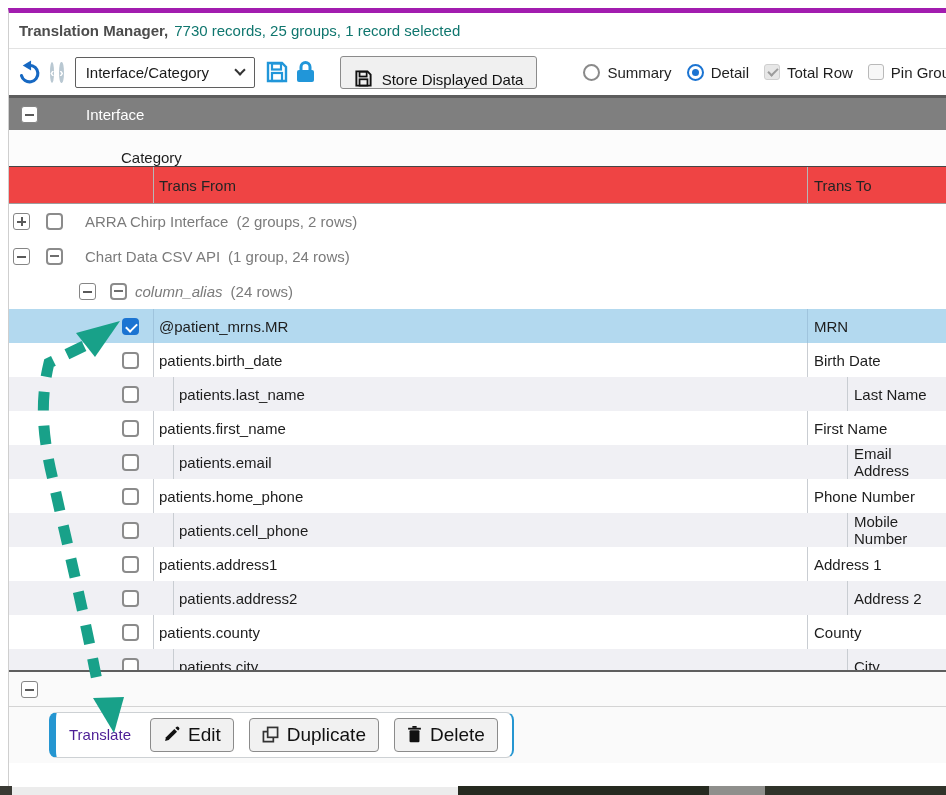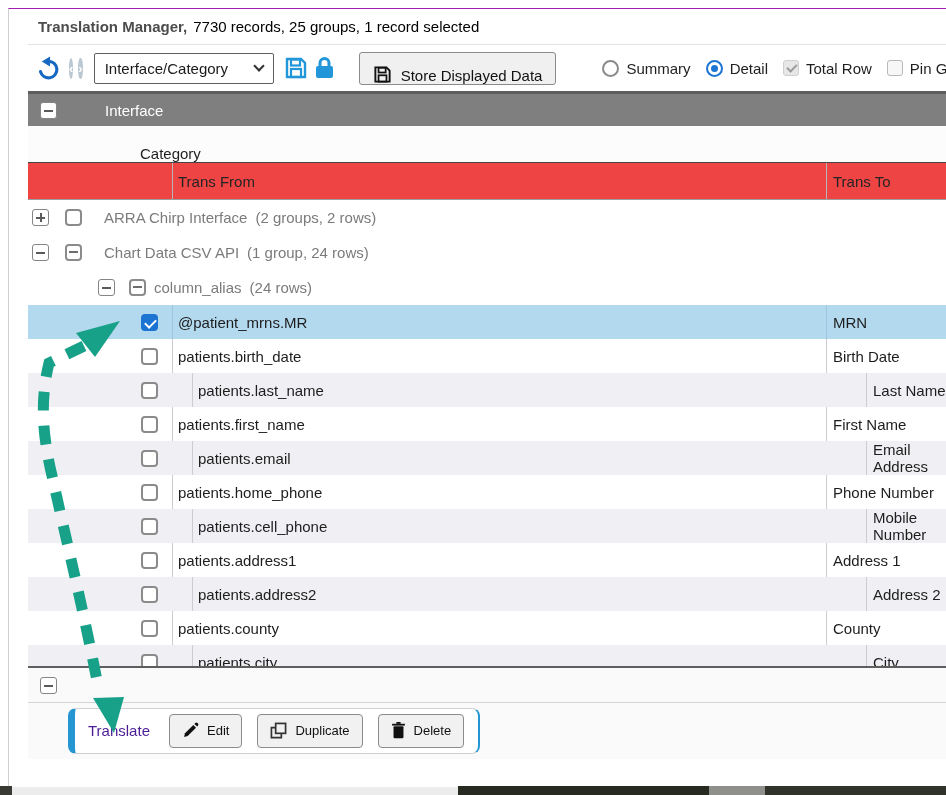--- a/index.html
+++ b/index.html
@@ -4,30 +4,30 @@
 <style>
   * { box-sizing: border-box; margin: 0; padding: 0; }
   html,body { width:946px; height:795px; }
   body {
     font-family: "Liberation Sans", "DejaVu Sans", sans-serif;
     background:#ffffff; position:relative; overflow:hidden;
     color:#222; font-size:15px;
   }
   .app {
     position:absolute; left:8px; top:8px; width:938px; height:778px;
-    border-left:1px solid #cfcfcf; border-top:1px solid #a21caf;
-    background:#fff; overflow:hidden;padding-left:19px;
+    border-left:1px solid #cfcfcf; border-top:5px solid #a21caf;
+    background:#fff; overflow:hidden;
   }
   
   .titlebar {
     height:36px; display:flex; align-items:center; padding-left:10px;
     border-bottom:1px solid #e3e3e3; white-space:nowrap;
   }
   .titlebar .app-title { font-weight:bold; color:#4c4c4c; }
-  .titlebar .summary { color:#000000; margin-left:6px; }
+  .titlebar .summary { color:#0f766e; margin-left:6px; }
   
   .toolbar {
     height:46px; display:flex; align-items:center; padding-left:8px;
     position:relative; white-space:nowrap;
   }
   .tbtn { background:none; border:none; display:flex; align-items:center; cursor:pointer; }
   .undo { margin-right:8px; }
   .navcircle {
     width:21px; height:21px; border-radius:50%; background:#b9c8d2;
     color:#fff; display:flex; align-items:center; justify-content:center;
@@ -108,21 +108,21 @@
   .cb.on { background:#1b74d2; border-color:#1b74d2; }
   .cb.on::after {
     content:''; position:absolute; left:2px; top:3px; width:9px; height:5px;
     border-left:2px solid #fff; border-bottom:2px solid #fff; transform:rotate(-45deg);
   }
   .g0 .expander { margin-left:4px; }
   .g0 .cb { margin-left:16px; }
   .g0 .glabel { margin-left:22px; }
   .g1 .expander { margin-left:70px; }
   .g1 .cb { margin-left:14px; }
-  .g1 .glabel { margin-left:8px; }
+  .g1 .glabel { margin-left:8px;font-style:italic; }
   .gmeta { margin-left:8px; }
   .lrow { height:34px; display:flex; align-items:stretch; background:#fff; color:#1d1d1d; }
   .lrow.alt { background:#f0f0f4;gap:20px; }
   .lrow.sel { background:#b3d9ef; }
   .lrow .c1 { width:144px; display:flex; align-items:center; justify-content:flex-end; padding-right:14px; }
   .lrow .c2 { width:654px; border-left:1px solid #c9cdd2; display:flex; align-items:center; padding-left:5px; }
   .lrow .c3 { flex:1; border-left:1px solid #c9cdd2; display:flex; align-items:center; padding-left:6px; }
   .lrow.sel .c2, .lrow.sel .c3 { border-left-color:#9fc4dd; }
   
   .bottom-panel { height:93px; border-top:2px solid #5e5e5e; background:#fafafa; }
@@ -131,21 +131,21 @@
   .bp-toolbar { height:55px; display:flex; align-items:center; }
   .translate-group {
     margin-left:40px; height:46px; display:flex; align-items:center; gap:15px;
     background:#fff; border:1px solid #cdd1d4; border-left:7px solid #2596d1;
     border-right:2px solid #2596d1; border-radius:8px; padding:0 14px 0 13px;
   }
   .translate-label { color:#4c1d95; margin-right:4px; }
   .action-btn {
     height:34px; display:flex; align-items:center; gap:8px; padding:0 12px;
     background:#f1f1f1; border:1px solid #8b8b8b; border-radius:4px;
-    font-size:13px; color:#111; cursor:pointer;
+    font-size:19px; color:#111; cursor:pointer;
   }
   
   .strip { position:absolute; left:0; bottom:0; width:946px; height:9px; }
   .strip .s1 { position:absolute; left:0; width:12px; height:9px; background:#3a3a34; }
   .strip .s2 { position:absolute; left:12px; width:446px; height:9px; background:#ececec; border-top:1px solid #fff; }
   .strip .s3 { position:absolute; left:458px; width:251px; height:9px; background:#262a20; }
   .strip .s4 { position:absolute; left:709px; width:56px; height:9px; background:#8f8f8c; }
   .strip .s5 { position:absolute; left:765px; width:181px; height:9px; background:#30332a; }
   
   .arrow-overlay { position:absolute; left:0; top:0; width:946px; height:795px; pointer-events:none; z-index:50; }

